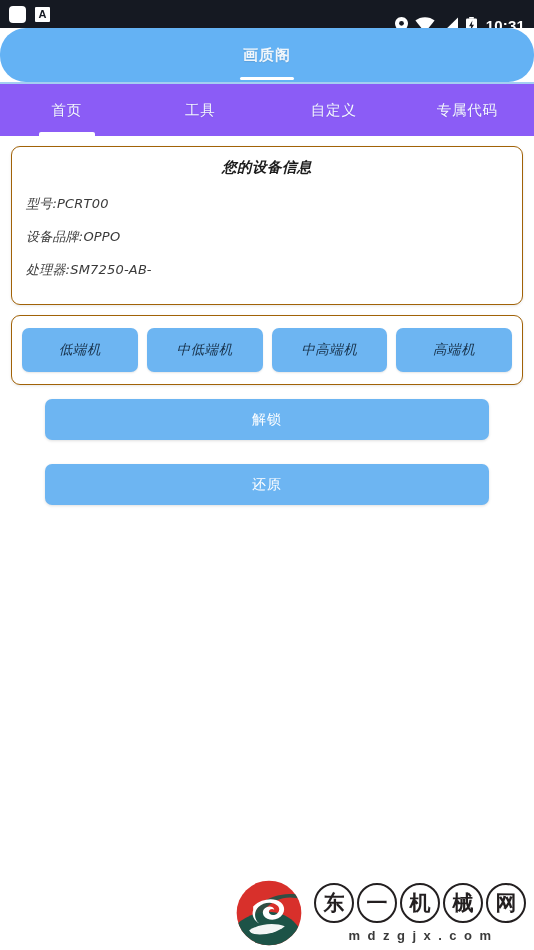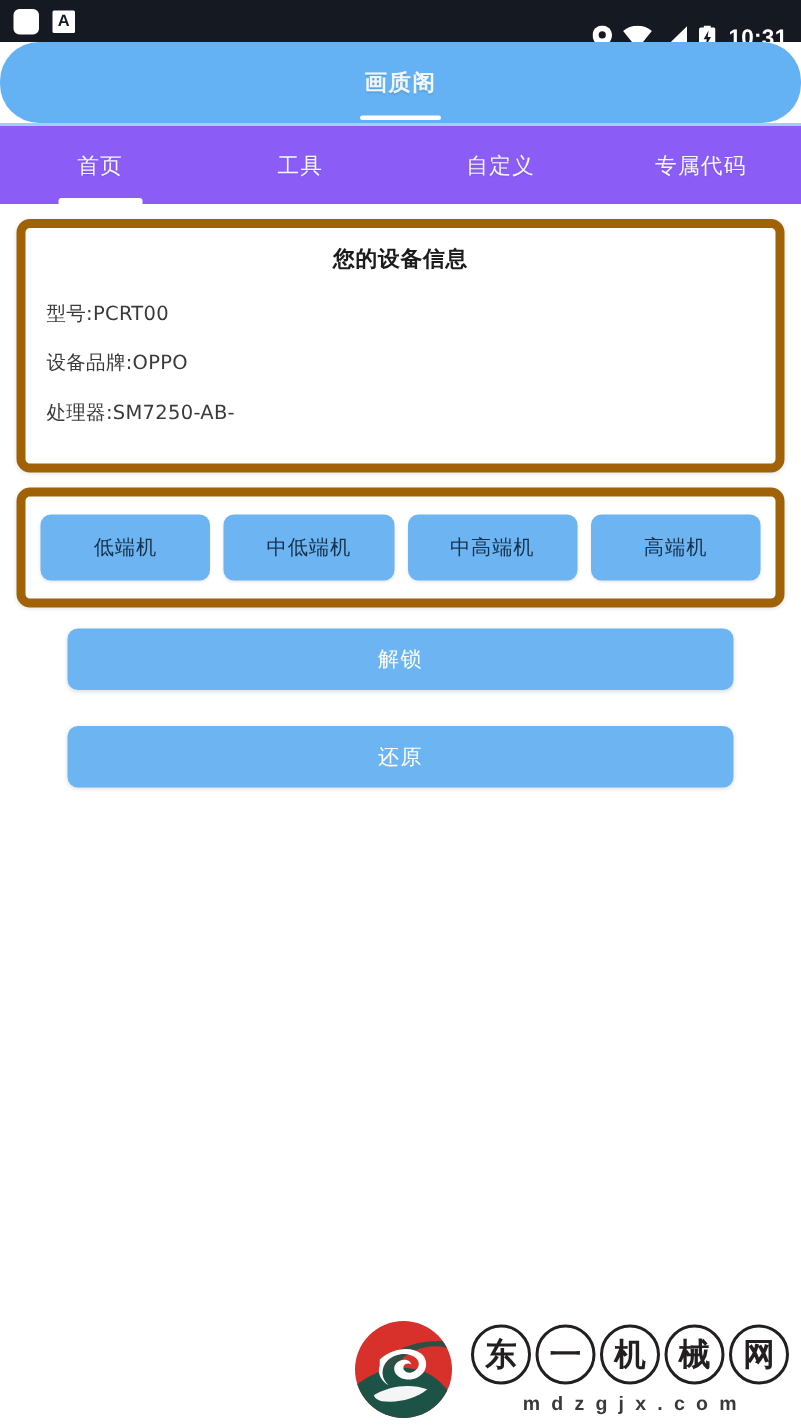--- a/index.html
+++ b/index.html
@@ -63,22 +63,23 @@
     width:56px; height:4px; background:#ffffff; border-radius:2px 2px 0 0;
     display:none;
   }
   .tab.active .tab-ind { display:block; }
 
   
   .content { padding:0; background:#ffffff; }
 
   .card {
     margin:10px 11px 0 11px; background:#ffffff;
-    border:6px solid #a16207; border-radius:9px;
+    border:1px solid #a16207; border-radius:9px;
     box-shadow:0 1px 3px rgba(0,0,0,.10);
+    font-style:italic;
   }
 
   .device-card { padding:11px 14px 17px 14px; }
   .device-title {
     text-align:center; font-size:14.5px; font-weight:bold; color:#1c1c1c;
     letter-spacing:.5px; margin-bottom:11px;
   }
   .device-line {
     font-size:13px; color:#3a3a3a; letter-spacing:.2px;
     padding:7px 0 8px 0;

